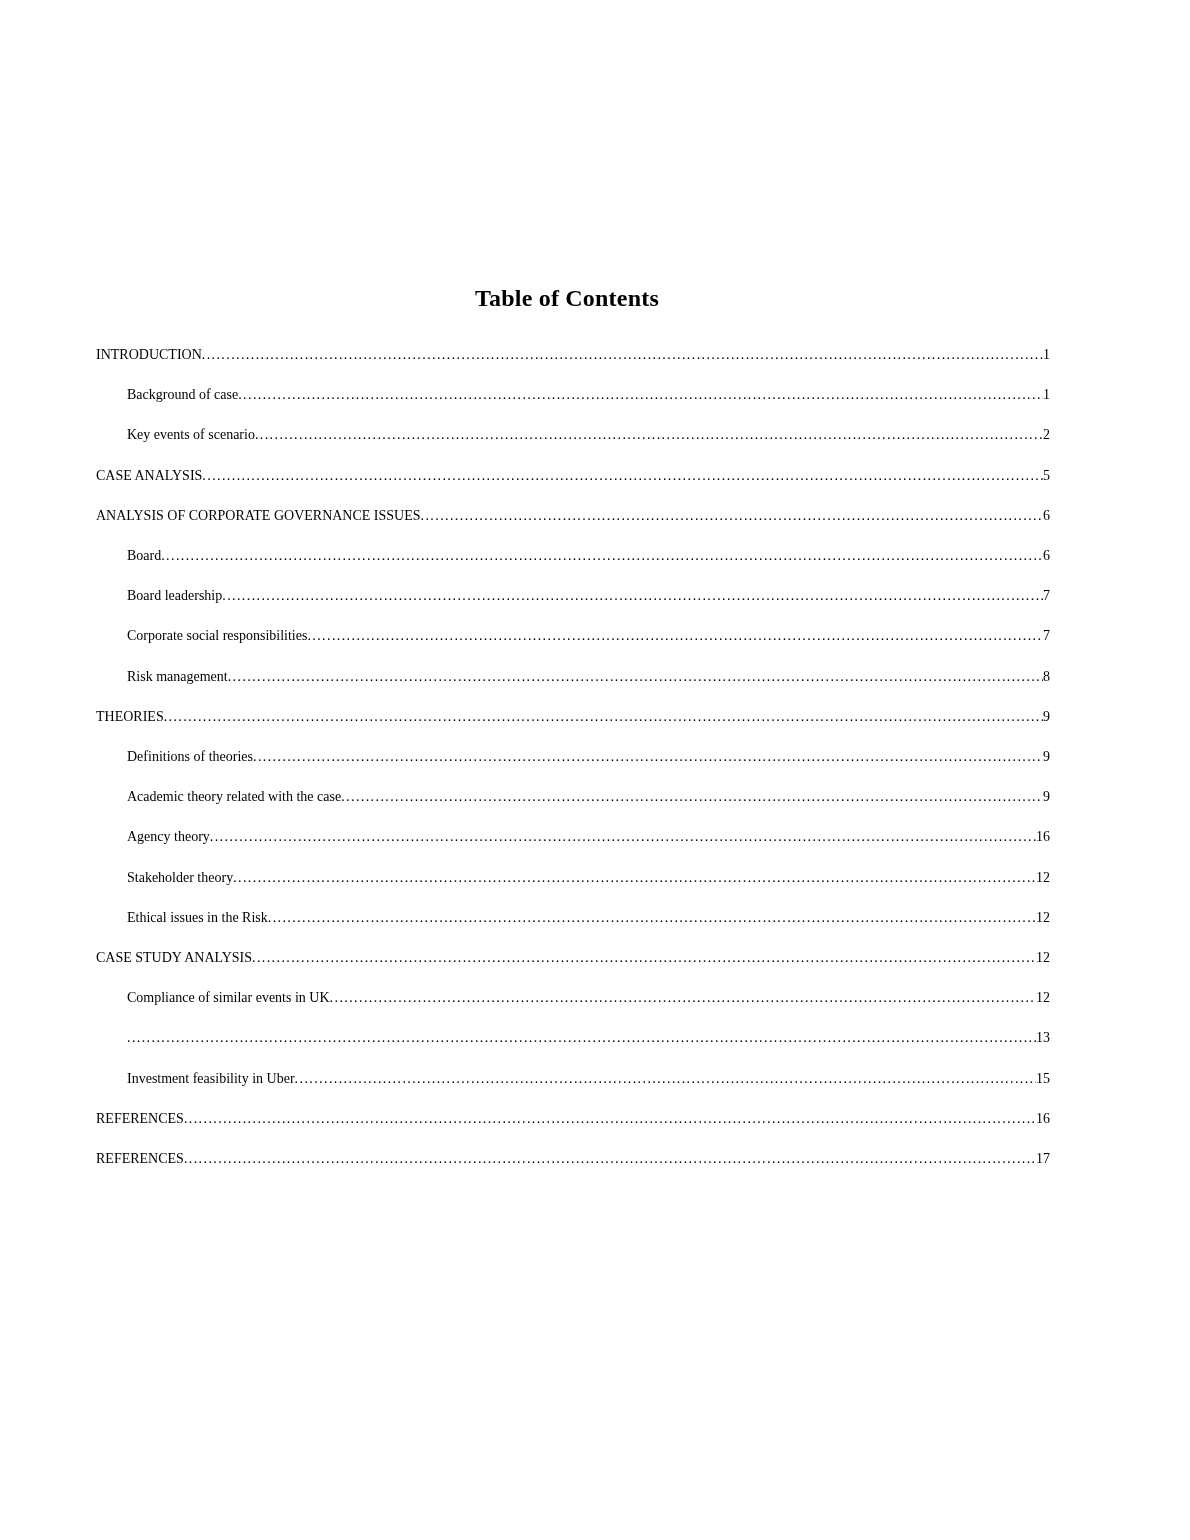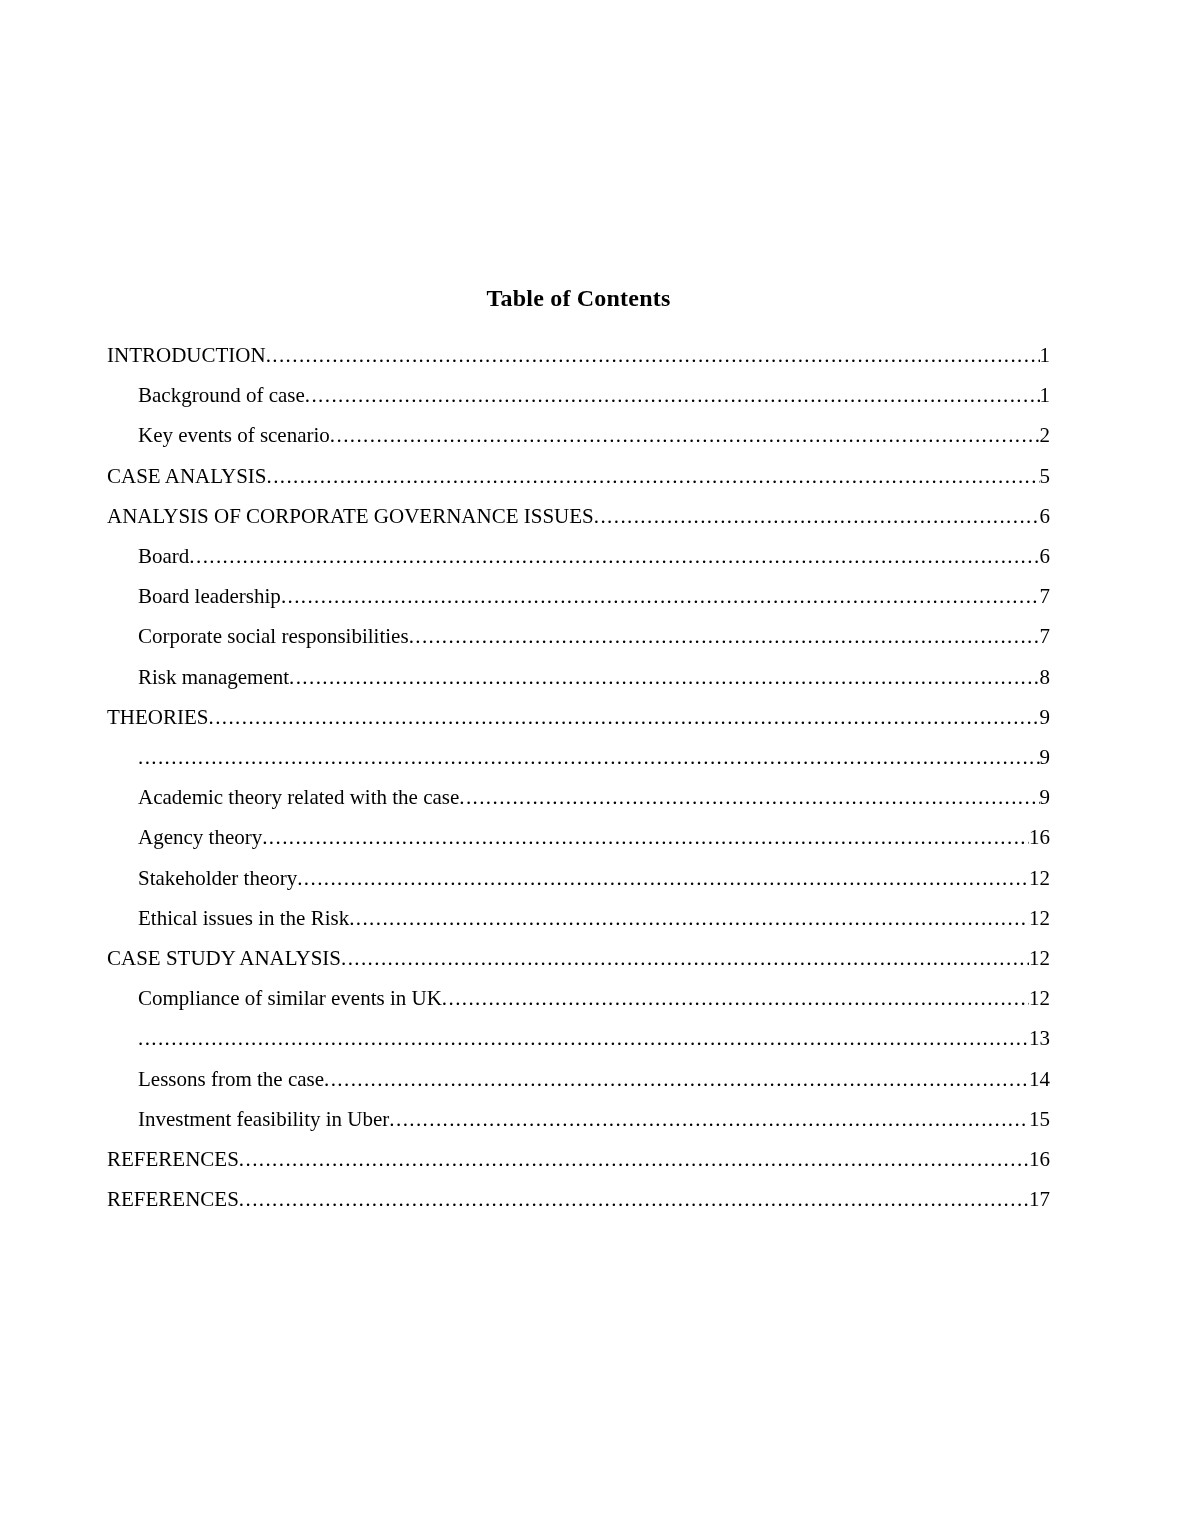--- a/index.html
+++ b/index.html
@@ -11,40 +11,41 @@
     width: 1190px;
     height: 1540px;
     font-family: "Liberation Serif", serif;
     color: #000000;
     overflow: hidden;
   }
   .page {
     box-sizing: border-box;
     width: 1190px;
     height: 1540px;
-    padding: 283px 140px 0 107px;
+    padding: 283px 140px 0 84px;
     background: #ffffff;
   }
   .doc-title {
     text-align: center;
     font-size: 24px;
     font-weight: bold;
     line-height: 30px;
     margin: 0 0 0 0;
     letter-spacing: 0.2px;
   }
   .toc {
     margin-top: 22px;
   }
   .toc-row {
     display: flex;
     align-items: center;
     line-height: 40.2px;
-    font-size: 21px;
+    font-size: 14px;
     white-space: nowrap;
+    margin-left: 12px;
   }
   .toc-row.level-2 {
     padding-left: 31px;
   }
   .toc-label {
     flex: 0 0 auto;
   }
   .toc-dots {
     flex: 1 1 auto;
     overflow: hidden;
@@ -120,20 +121,21 @@
     <span class="toc-page">8</span>
   </div>
 
   <div class="toc-row level-1">
     <span class="toc-label">THEORIES</span>
     <span class="toc-dots"></span>
     <span class="toc-page">9</span>
   </div>
 
   <div class="toc-row level-2">
+    <span class="toc-label">Definitions of theories</span>
     <span class="toc-dots"></span>
     <span class="toc-page">9</span>
   </div>
 
   <div class="toc-row level-2">
     <span class="toc-label">Academic theory related with the case</span>
     <span class="toc-dots"></span>
     <span class="toc-page">9</span>
   </div>
 
@@ -165,25 +167,20 @@
     <span class="toc-label">Compliance of similar events in UK</span>
     <span class="toc-dots"></span>
     <span class="toc-page">12</span>
   </div>
 
   <div class="toc-row level-2">
     <span class="toc-dots"></span>
     <span class="toc-page">13</span>
   </div>
 
-  <div class="toc-row level-2">
-    <span class="toc-label">Lessons from the case</span>
-    <span class="toc-dots"></span>
-    <span class="toc-page">14</span>
-  </div>
 
   <div class="toc-row level-2">
     <span class="toc-label">Investment feasibility in Uber</span>
     <span class="toc-dots"></span>
     <span class="toc-page">15</span>
   </div>
 
   <div class="toc-row level-1">
     <span class="toc-label">REFERENCES</span>
     <span class="toc-dots"></span>

